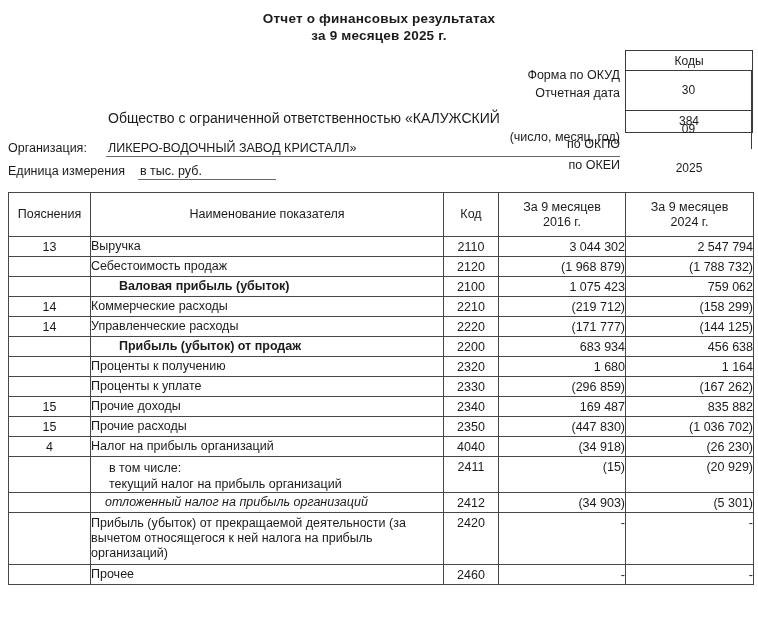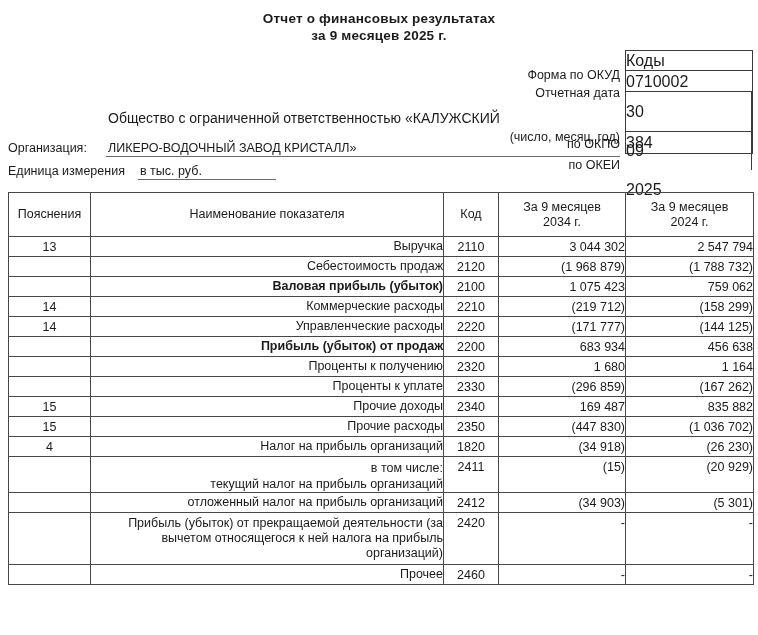--- a/index.html
+++ b/index.html
@@ -47,21 +47,22 @@
     box-sizing: border-box;
   }
   .codes-row {
     border-bottom: 1px solid #3b3b3b;
     box-sizing: border-box;
     display: flex;
   }
   .codes-row:last-child { border-bottom: none; }
   .codes-cell {
     flex: 1;
-    font-size: 16px;
+    text-align: center;
+    font-size: 12px;
     line-height: 19px;
     height: 19px;
     box-sizing: border-box;
   }
   .codes-head { height: 20px; line-height: 20px; }
   .codes-okud { height: 21px; line-height: 21px; }
   .codes-date { height: 40px; flex-direction: column; }
   .codes-date .codes-cell {
     height: 39px;
     line-height: 39px;
@@ -173,25 +174,25 @@
   col.c-code   { width: 55px; }
   col.c-cur    { width: 127px; }
   col.c-prev   { width: 128px; }
 
   .cell-notes {
     text-align: center;
     font-size: 12.5px;
     height: 20px;
   }
   .cell-name {
-    text-align: right;
+    text-align: left;
     padding: 1px 4px 1px 6px;
     line-height: 15px;
   }
-  .cell-name.indent { padding-left: 20px; }
+  .cell-name.indent { padding-left: 14px; font-style: italic; }
   .cell-name.bold { font-weight: bold; padding-left: 28px; }
   .cell-code {
     text-align: center;
     font-size: 12.5px;
   }
   .cell-val {
     text-align: right;
     padding-right: 6px;
     font-size: 12.5px;
     white-space: nowrap;
@@ -216,23 +217,20 @@
 
 <div class="codes-label lbl-okud">Форма по ОКУД</div>
 <div class="codes-label lbl-date">Отчетная дата</div>
 <div class="codes-label lbl-date-sub">(число, месяц, год)</div>
 <div class="codes-label lbl-okpo">по ОКПО</div>
 <div class="codes-label lbl-okei">по ОКЕИ</div>
 
 <div class="codes-box">
   <div class="codes-row codes-head">
     <div class="codes-cell codes-head">Коды</div>
-  </div>
-  <div class="codes-row codes-okud">
-    <div class="codes-cell codes-okud">0710002</div>
   </div>
   <div class="codes-row codes-date">
     <div class="codes-cell">30</div>
     <div class="codes-cell">09</div>
     <div class="codes-cell">2025</div>
   </div>
   <div class="codes-row codes-okei">
     <div class="codes-cell codes-okei">384</div>
   </div>
 </div>
@@ -253,21 +251,21 @@
       <col class="c-cur">
       <col class="c-prev">
   </colgroup>
   <thead>
     <tr>
       <th>Пояснения</th>
       <th>Наименование показателя</th>
       <th>Код</th>
       <th>
         <span>За 9 месяцев</span><br>
-        <span>2034 г.</span>
+        <span>2016 г.</span>
       </th>
       <th>
         <span>За 9 месяцев</span><br>
         <span>2024 г.</span>
       </th>
     </tr>
   </thead>
   <tbody>
       <tr class="r-std">
         <td class="cell-notes">13</td>
@@ -335,21 +333,21 @@
       <tr class="r-std">
         <td class="cell-notes">15</td>
         <td class="cell-name">Прочие расходы</td>
         <td class="cell-code">2350</td>
         <td class="cell-val">(447 830)</td>
         <td class="cell-val">(1 036 702)</td>
       </tr>
       <tr class="r-std">
         <td class="cell-notes">4</td>
         <td class="cell-name">Налог на прибыль организаций</td>
-        <td class="cell-code">1820</td>
+        <td class="cell-code">4040</td>
         <td class="cell-val">(34 918)</td>
         <td class="cell-val">(26 230)</td>
       </tr>
       <tr class="r-tall2 r-vtop">
         <td class="cell-notes"></td>
         <td class="cell-name sub-list">
           <span class="sub-first">в том числе:</span>
           <span class="sub-second">текущий налог на прибыль организаций</span>
         </td>
         <td class="cell-code">2411</td>

